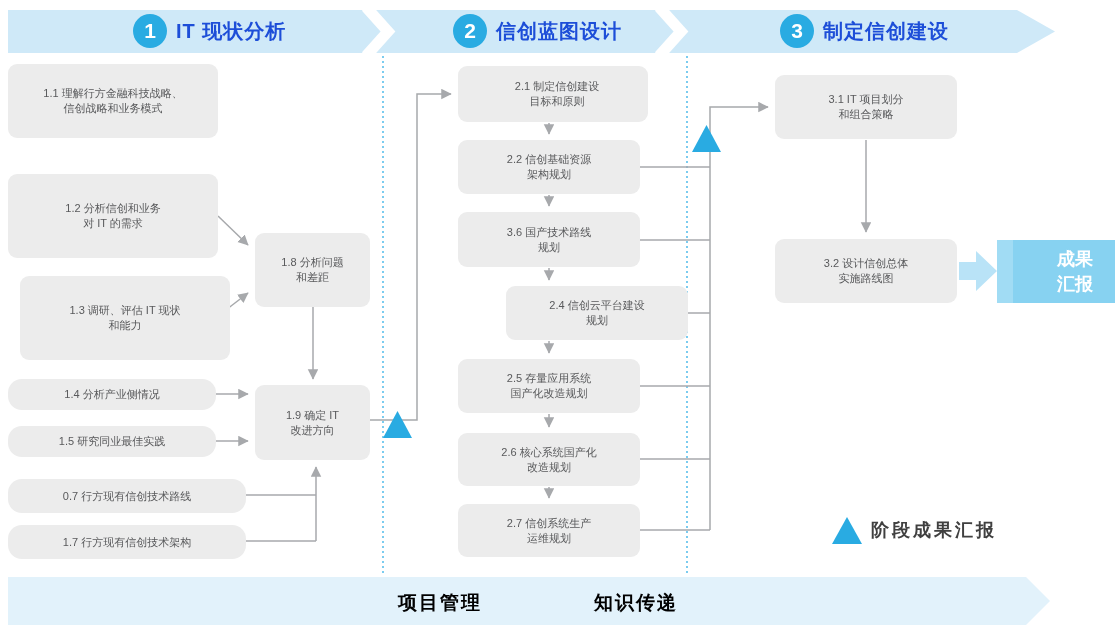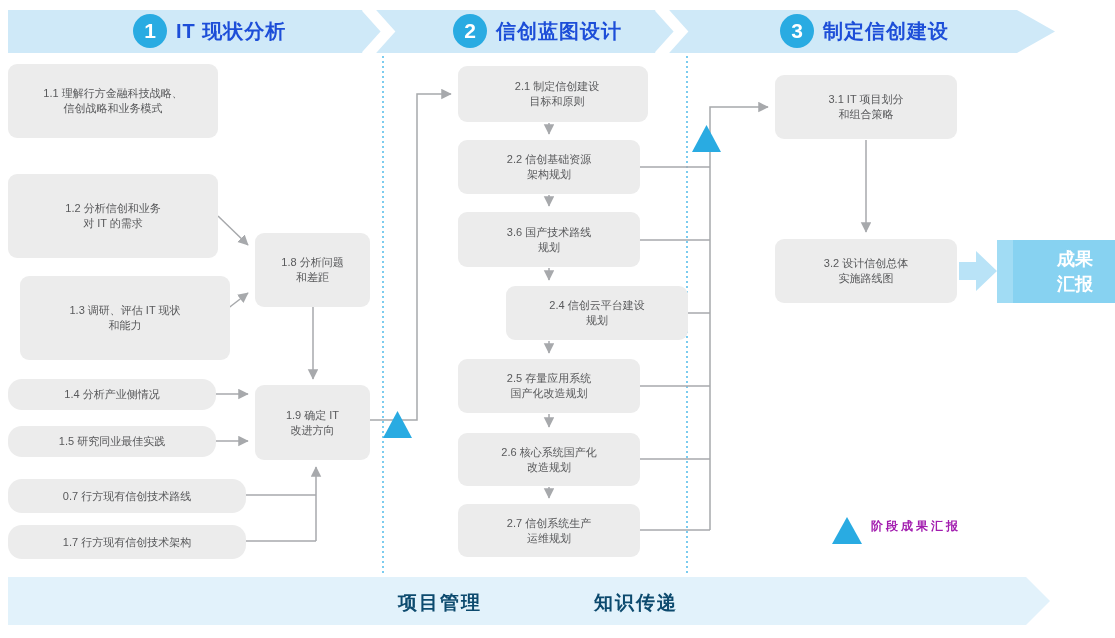--- a/index.html
+++ b/index.html
@@ -11,22 +11,22 @@
         white-space:pre-line;font-size:11px;line-height:1.32;}
   .pill{border-radius:14px;}
   .phase-header{position:absolute;z-index:3;display:flex;align-items:center;gap:9px;}
   .num-circle{width:34px;height:34px;border-radius:50%;background:#29abe2;color:#fff;
         font-weight:bold;font-size:21px;display:flex;align-items:center;justify-content:center;}
   .phase-title{color:#1d4ed8;font-weight:bold;font-size:20px;letter-spacing:1px;}
   .result-box{position:absolute;z-index:2;background:#87d2f1;border-radius:0;color:#fff;
         font-weight:bold;font-size:18px;line-height:1.35;display:flex;align-items:center;
         justify-content:center;text-align:center;white-space:pre-line;
         box-shadow:inset 16px 0 0 rgba(255,255,255,0.22);padding-left:28px;}
-  .footer-label{position:absolute;z-index:3;color:#0c4a6e;font-weight:bold;font-size:19px;letter-spacing:2px;}
-  .legend-label{position:absolute;z-index:3;color:#a21caf;font-weight:bold;font-size:12px;letter-spacing:3px;}
+  .footer-label{position:absolute;z-index:3;color:#000000;font-weight:bold;font-size:19px;letter-spacing:2px;}
+  .legend-label{position:absolute;z-index:3;color:#404040;font-weight:bold;font-size:18px;letter-spacing:3px;}
 </style>
 </head>
 <body>
 
 <div id="canvas">
 
   <svg id="bg-svg" width="1115" height="638" viewBox="0 0 1115 638">
     <defs>
       <marker id="arw" markerWidth="8" markerHeight="8" refX="6.5" refY="3.5" orient="auto">
         <path d="M0,0 L7,3.5 L0,7 Z" fill="#a7a9ac"></path>

